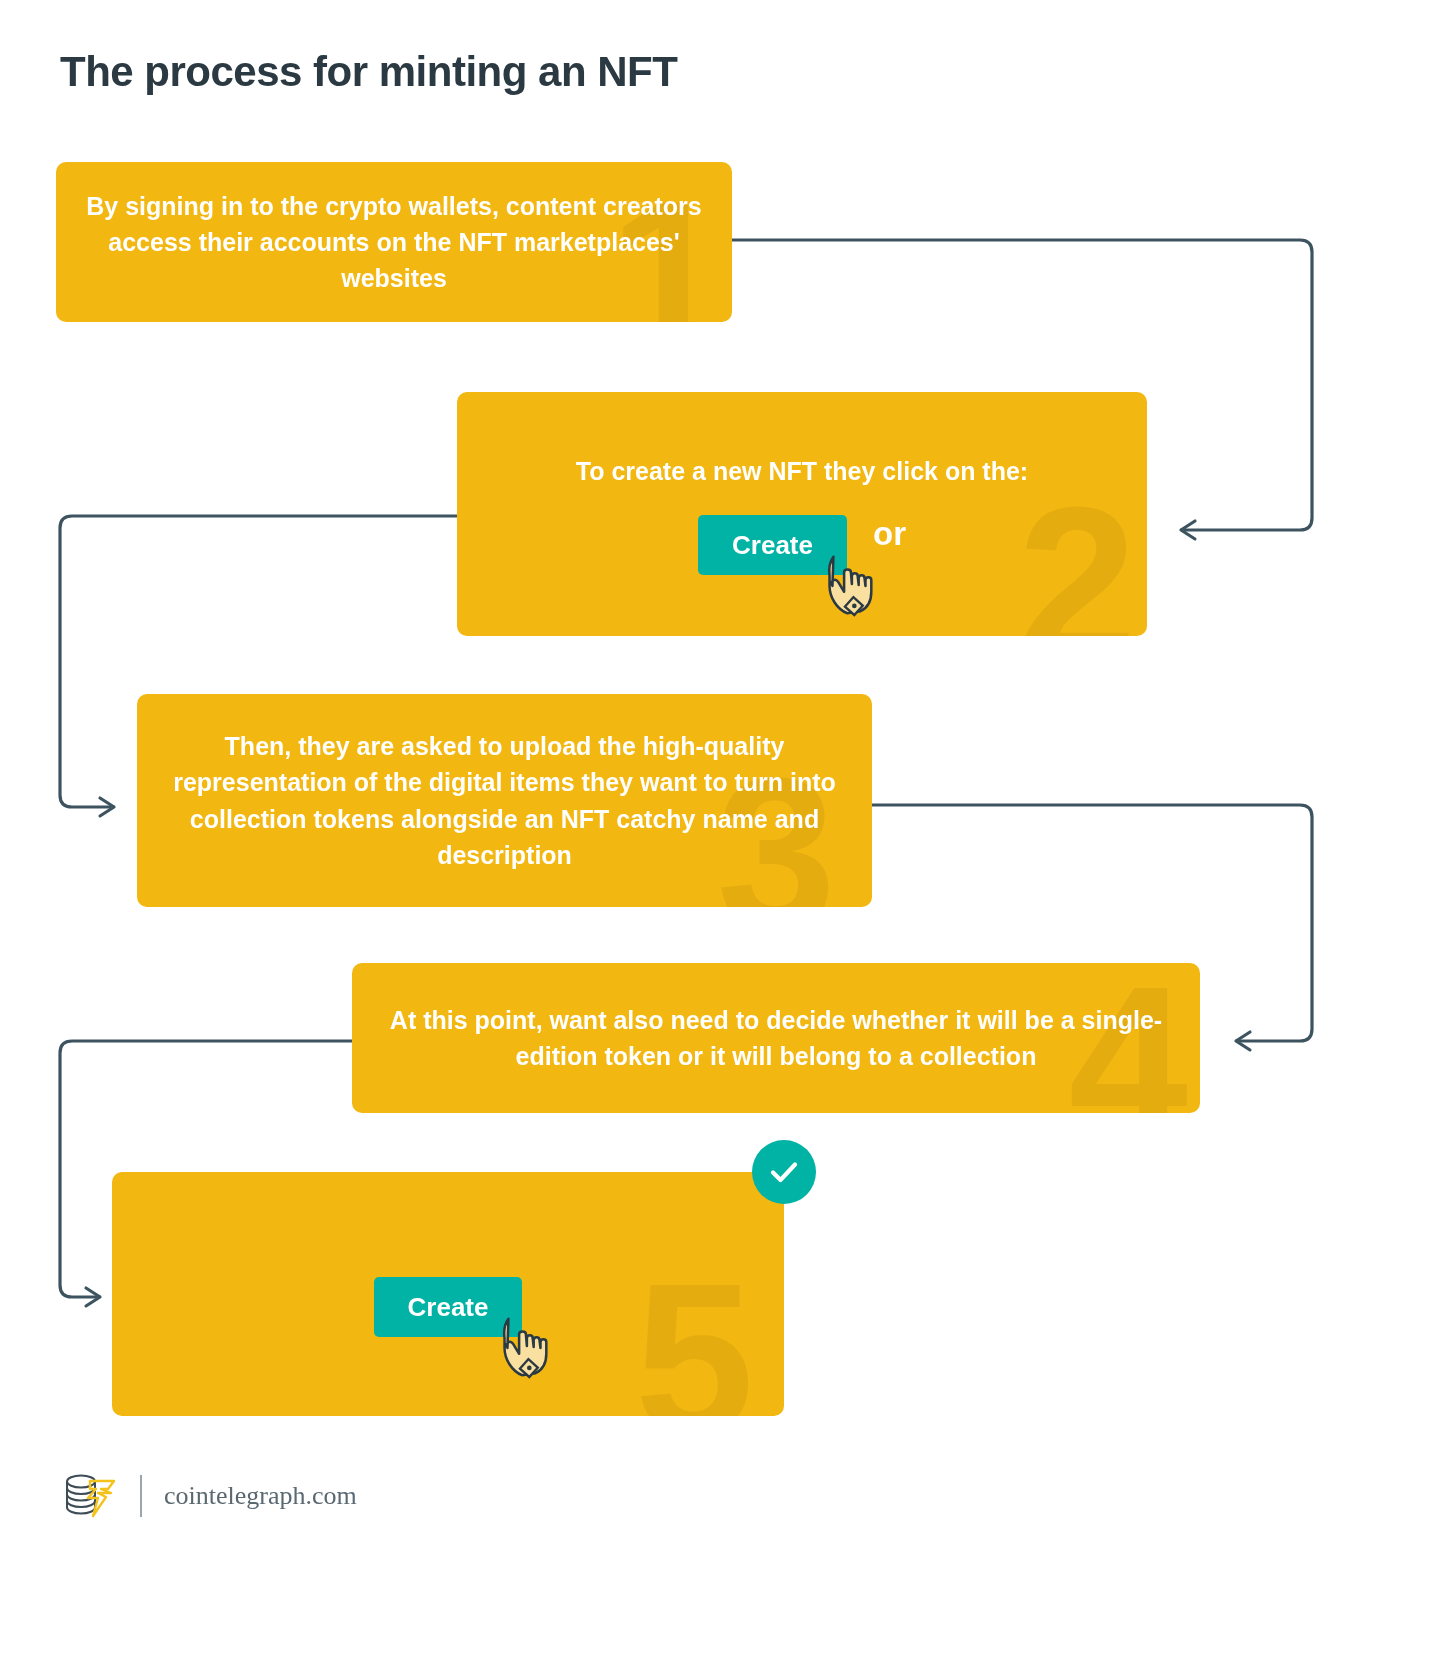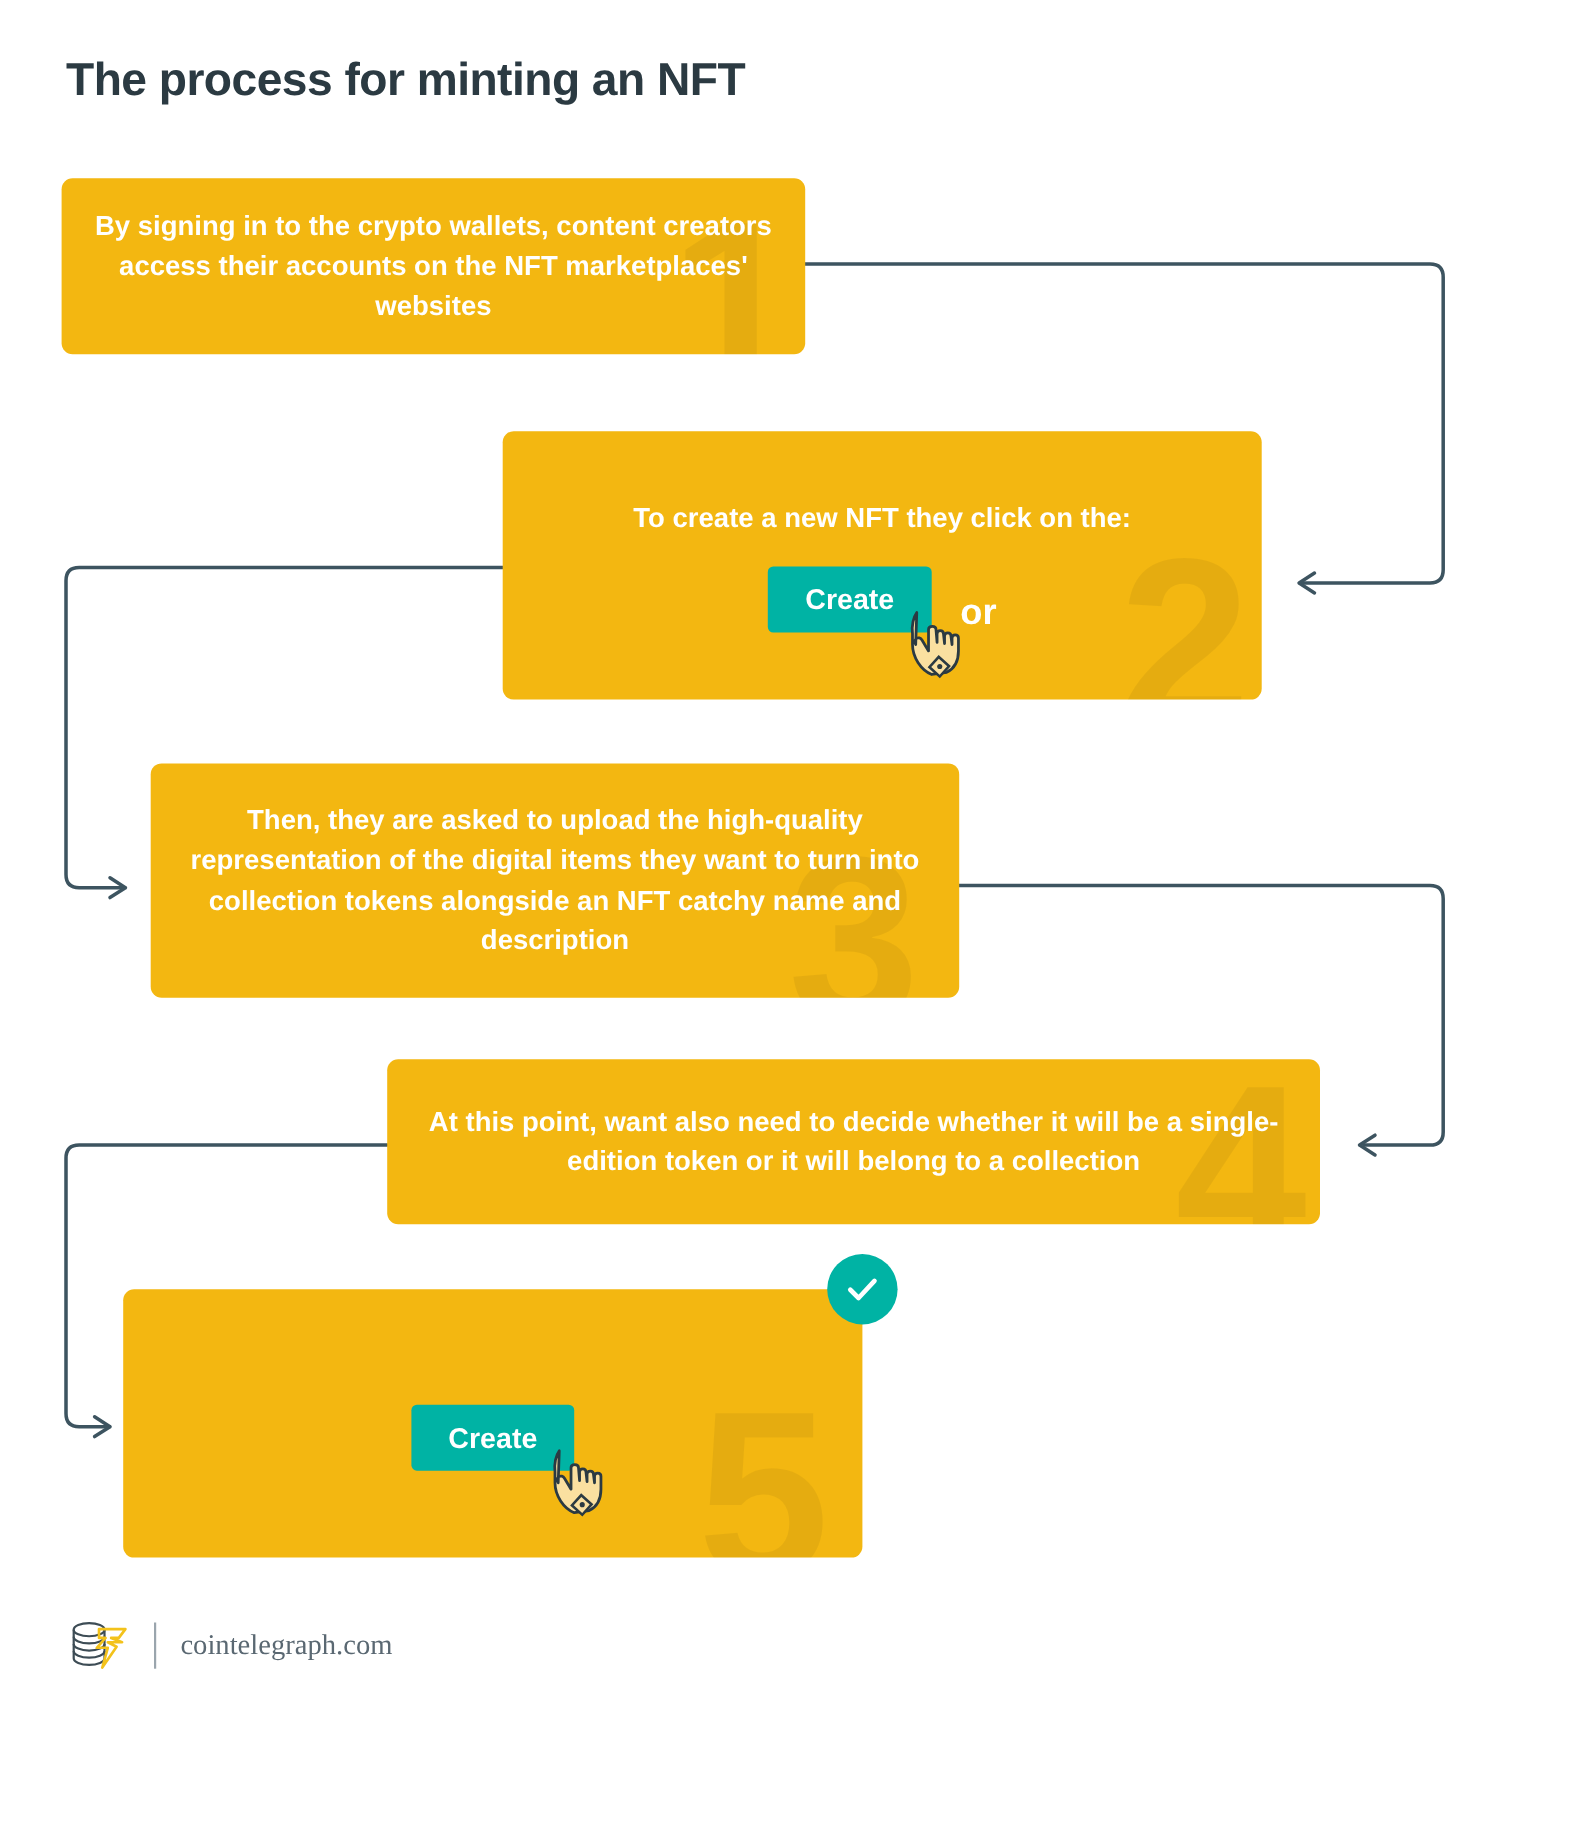--- a/index.html
+++ b/index.html
@@ -83,21 +83,21 @@
 
   #card1 .wm { right: 4px; bottom: -62px; }
   #card2 .wm { right: 10px; bottom: -54px; }
   #card3 .wm { right: 36px; bottom: -54px; }
   #card4 .wm { right: 12px; bottom: -56px; }
   #card5 .wm { right: 30px; bottom: -50px; }
 
   
   .btnrow {
     display: flex;
-    align-items: flex-end;
+    align-items: flex-start;
     justify-content: center;
     gap: 26px;
     margin-top: 26px;
     position: relative;
   }
   .btnwrap { position: relative; display: inline-block; }
   .tbtn {
     background: #00b3a4;
     color: #ffffff;
     font-weight: bold;

